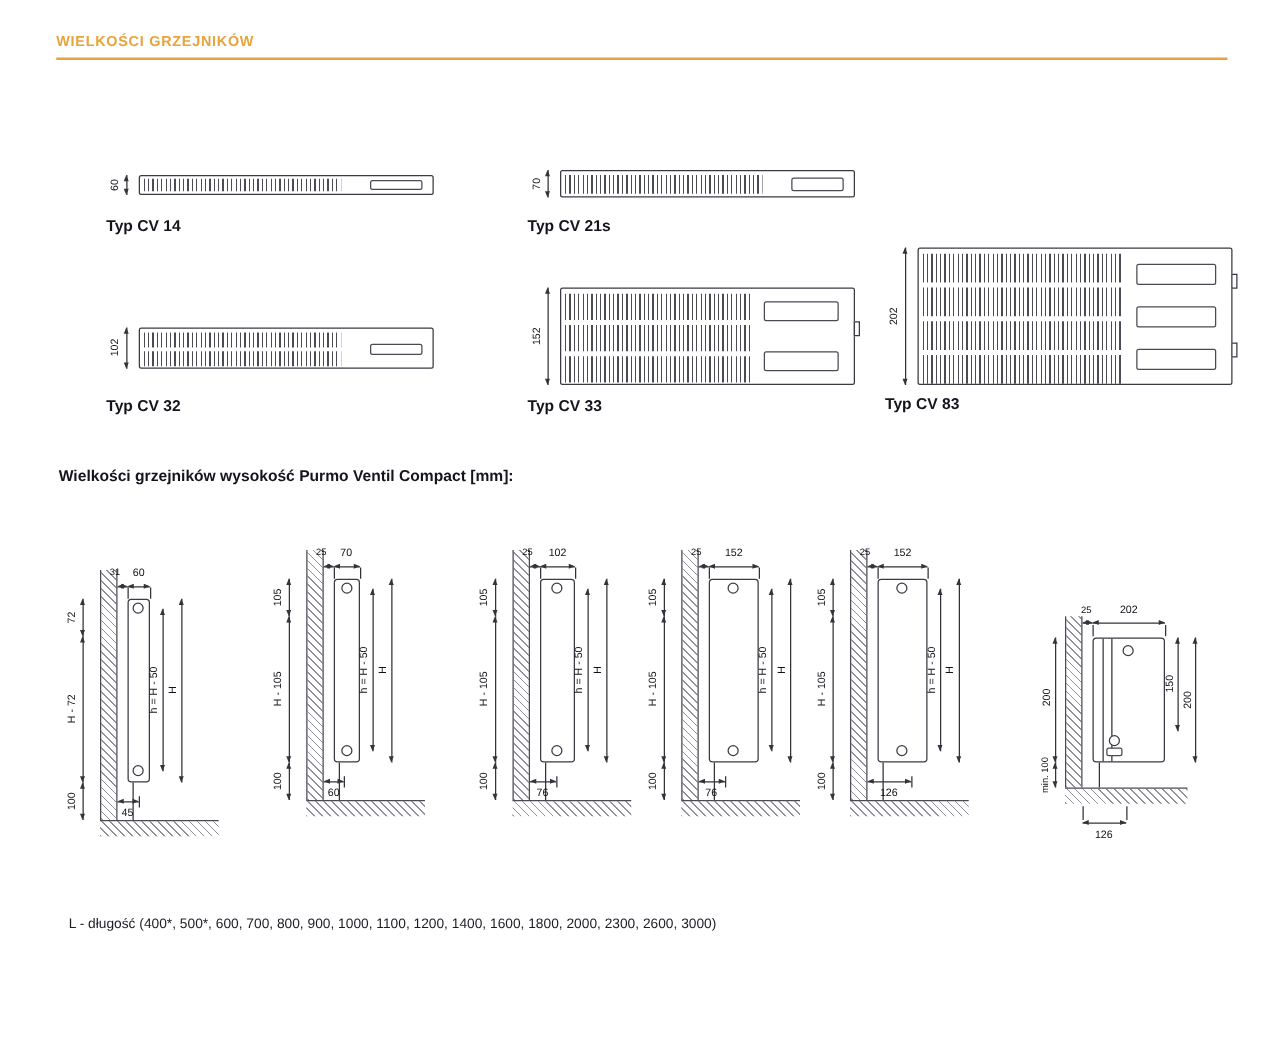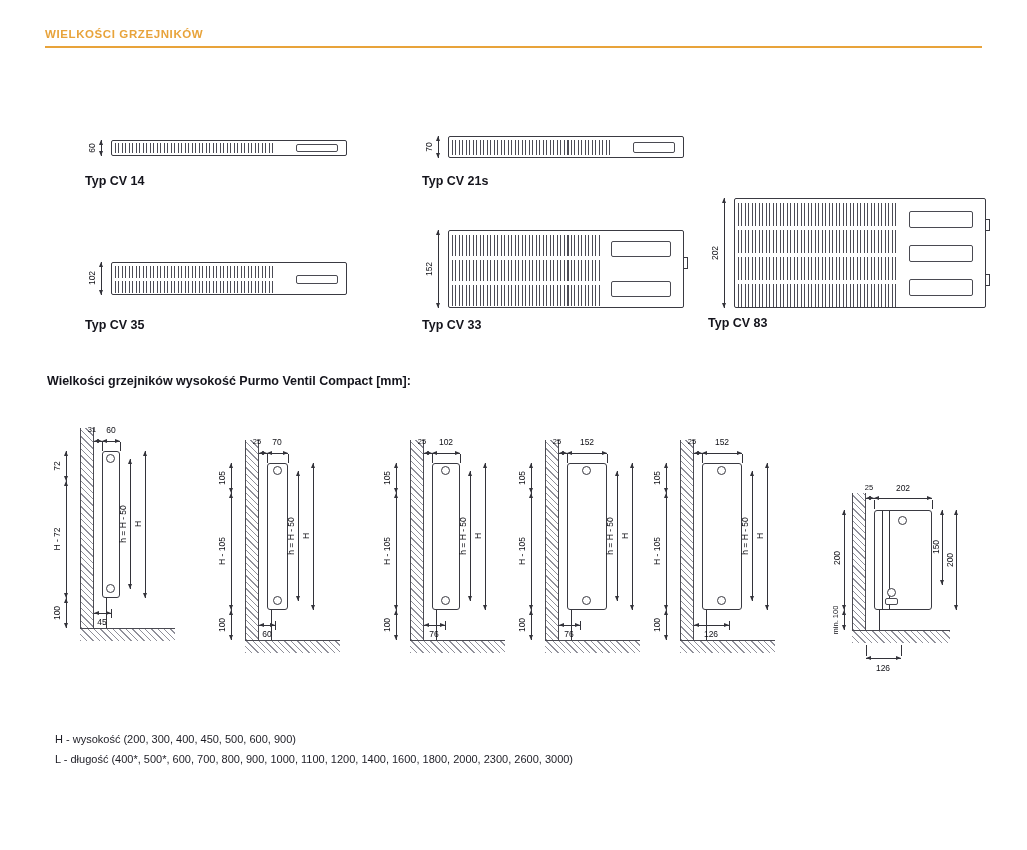--- a/index.html
+++ b/index.html
@@ -55,21 +55,21 @@
 </div>
 
 <div class="grp" style="left:85px;top:262px;width:290px;height:85px;">
   <div class="dv ar" style="left:16px;top:0;height:33px;"></div>
   <div class="lab rot" style="left:7px;top:16px;">102</div>
   <div class="xs" style="left:26px;top:0;width:236px;height:33px;">
     <div class="fins" style="left:3px;top:3px;width:158px;height:12px;"></div>
     <div class="fins" style="left:3px;top:18px;width:158px;height:12px;"></div>
     <div class="box" style="left:184px;top:12px;width:42px;height:9px;"></div>
   </div>
-  <div class="typ" style="left:0;top:56px;">Typ CV 35</div>
+  <div class="typ" style="left:0;top:56px;">Typ CV 32</div>
 </div>
 
 <div class="grp" style="left:422px;top:230px;width:290px;height:115px;">
   <div class="dv ar" style="left:16px;top:0;height:78px;"></div>
   <div class="lab rot" style="left:7px;top:39px;">152</div>
   <div class="xs" style="left:26px;top:0;width:236px;height:78px;">
     <div class="fins" style="left:3px;top:4px;width:148px;height:21px;"></div>
     <div class="fins" style="left:3px;top:29px;width:148px;height:21px;"></div>
     <div class="fins" style="left:3px;top:54px;width:148px;height:21px;"></div>
     <div class="box" style="left:162px;top:10px;width:60px;height:16px;"></div>
@@ -91,21 +91,21 @@
     <div class="box" style="left:174px;top:46px;width:64px;height:17px;"></div>
     <div class="box" style="left:174px;top:80px;width:64px;height:17px;"></div>
     <div class="tab" style="right:-5px;top:20px;width:5px;height:12px;"></div>
     <div class="tab" style="right:-5px;top:75px;width:5px;height:12px;"></div>
   </div>
   <div class="typ" style="left:0;top:118px;">Typ CV 83</div>
 </div>
 
 <div class="abs" style="left:47px;top:374px;font-weight:bold;font-size:12.5px;color:#14141c;">Wielkości grzejników wysokość Purmo Ventil Compact [mm]:</div>
 
-<div class="grp" style="left:50px;top:413px;width:160px;height:255px;">
+<div class="grp" style="left:50px;top:441px;width:160px;height:255px;">
   <div class="dv ar" style="left:16px;top:38px;height:30px;"></div>
   <div class="dv ar" style="left:16px;top:68px;height:117px;"></div>
   <div class="dv ar" style="left:16px;top:185px;height:30px;"></div>
   <div class="lab rot" style="left:7px;top:53px;">72</div>
   <div class="lab rot" style="left:7px;top:126px;">H - 72</div>
   <div class="lab rot" style="left:7px;top:200px;">100</div>
   <div class="wall hatch" style="left:30px;top:15px;width:14px;height:200px;"></div>
   <div class="floor hatch" style="left:30px;top:215px;width:95px;height:13px;"></div>
   <div class="dh ar" style="left:44px;top:28px;width:8px;"></div>
   <div class="dh ar" style="left:52px;top:28px;width:18px;"></div>
@@ -262,15 +262,14 @@
   <div class="lab rot" style="left:96px;top:69px;">150</div>
   <div class="dv ar" style="left:116px;top:32px;height:100px;"></div>
   <div class="lab rot" style="left:110px;top:82px;">200</div>
   <div class="dh ar" style="left:26px;top:180px;width:35px;"></div>
   <div class="tk" style="left:26px;top:167px;height:11px;"></div>
   <div class="tk" style="left:61px;top:167px;height:11px;"></div>
   <div class="lab" style="left:43px;top:190px;">126</div>
 </div>
 
 <div class="abs" style="left:55px;top:730px;font-size:11px;color:#1c1c24;line-height:19.5px;">
-  <div>H - wysokość (200, 300, 400, 450, 500, 600, 900)</div>
   <div>L - długość (400*, 500*, 600, 700, 800, 900, 1000, 1100, 1200, 1400, 1600, 1800, 2000, 2300, 2600, 3000)</div>
 </div>
 
 </body></html>

